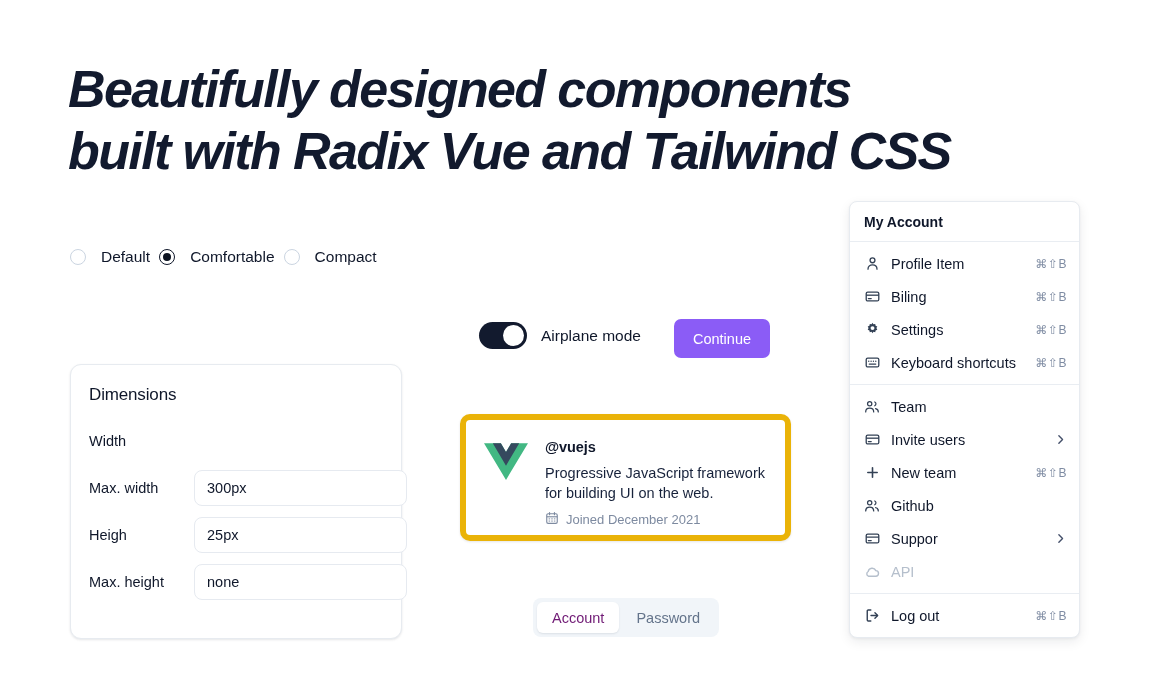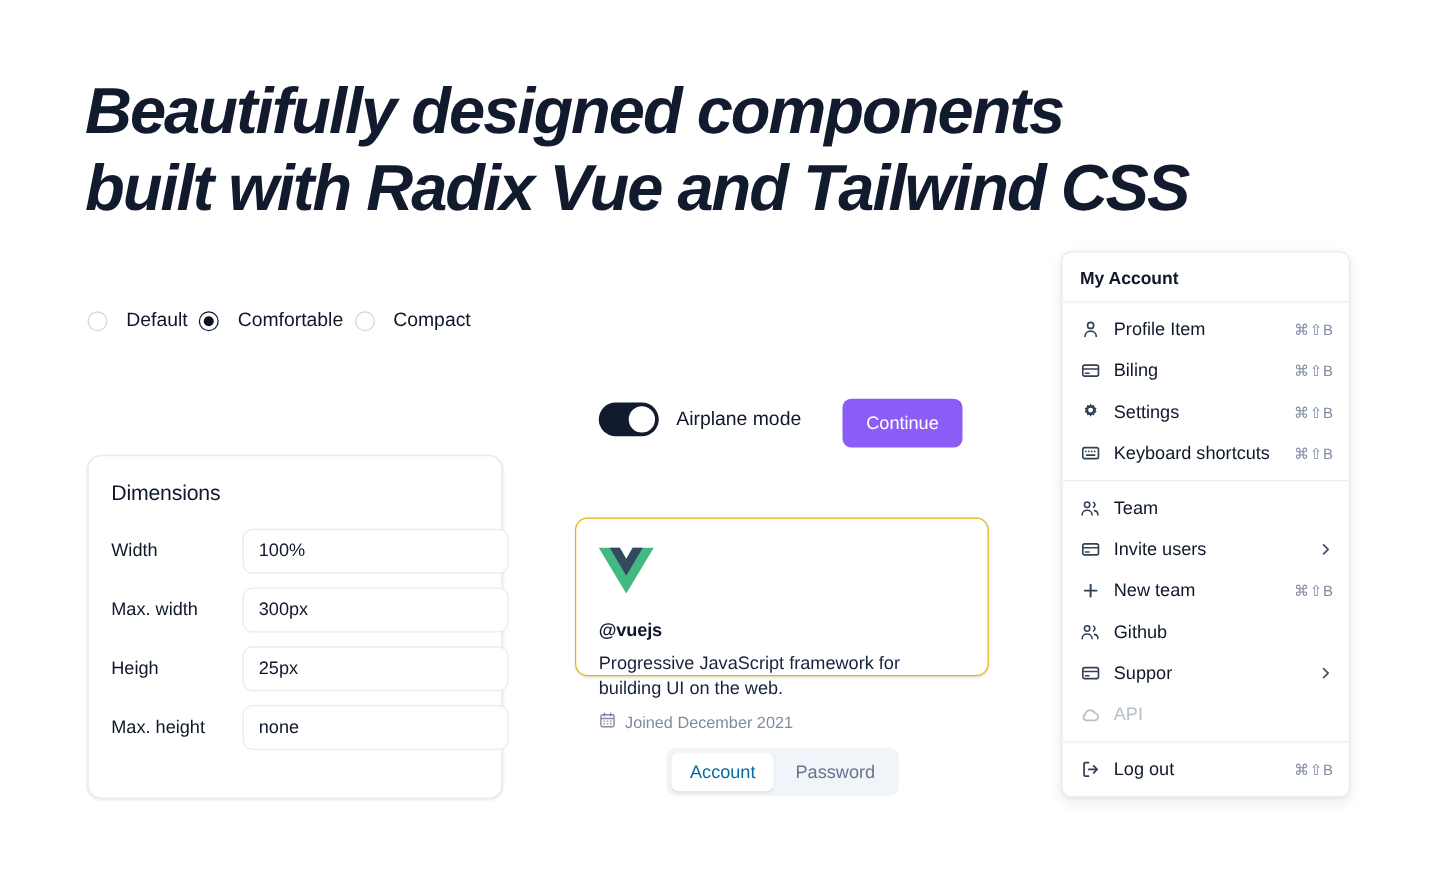--- a/index.html
+++ b/index.html
@@ -165,27 +165,26 @@
   }
 
   
   .hover-card {
     position: absolute;
     left: 460px;
     top: 414px;
     width: 331px;
     height: 127px;
     background: #ffffff;
-    border: 1px solid #eab308;
+    border: 6px solid #eab308;
     border-radius: 10px;
     box-shadow: 0 1px 3px rgba(15,23,42,0.07), 0 1px 2px rgba(15,23,42,0.04);
     display: flex;
     padding: 19px 18px;
     gap: 17px;
-    flex-direction: column;
   }
   .vue-logo { width: 44px; height: 40px; flex: 0 0 44px; margin-top: 2px; }
   .hc-body { flex: 1 1 auto; }
   .hc-handle {
     font-size: 14.5px;
     font-weight: 700;
     color: #0f172a;
     letter-spacing: -0.1px;
   }
   .hc-desc {
@@ -223,21 +222,21 @@
     padding: 0 15px;
     font-family: "Liberation Sans", sans-serif;
     font-size: 14.5px;
     font-weight: 500;
     color: #64748b;
     cursor: pointer;
     height: 31px;
   }
   .tab.active {
     background: #ffffff;
-    color: #0369a1;
+    color: #701a75;
     box-shadow: 0 1px 2px rgba(15,23,42,0.09);
   }
 
   
   .dropdown {
     position: absolute;
     left: 849px;
     top: 201px;
     width: 231px;
     background: #ffffff;
@@ -316,21 +315,20 @@
         <span class="radio-dot"></span>
         <span class="radio-label">Compact</span>
       </div>
     </div>
 
   <div class="dimensions-card">
     <div class="dim-title">Dimensions</div>
     <div class="dim-rows" id="dim-rows">
         <div class="dim-row">
           <span class="dim-label">Width</span>
-          <input class="dim-input" type="text" value="100%" style="">
         </div>
         <div class="dim-row">
           <span class="dim-label">Max. width</span>
           <input class="dim-input" type="text" value="300px" style="">
         </div>
         <div class="dim-row">
           <span class="dim-label">Heigh</span>
           <input class="dim-input" type="text" value="25px" style="">
         </div>
         <div class="dim-row">

